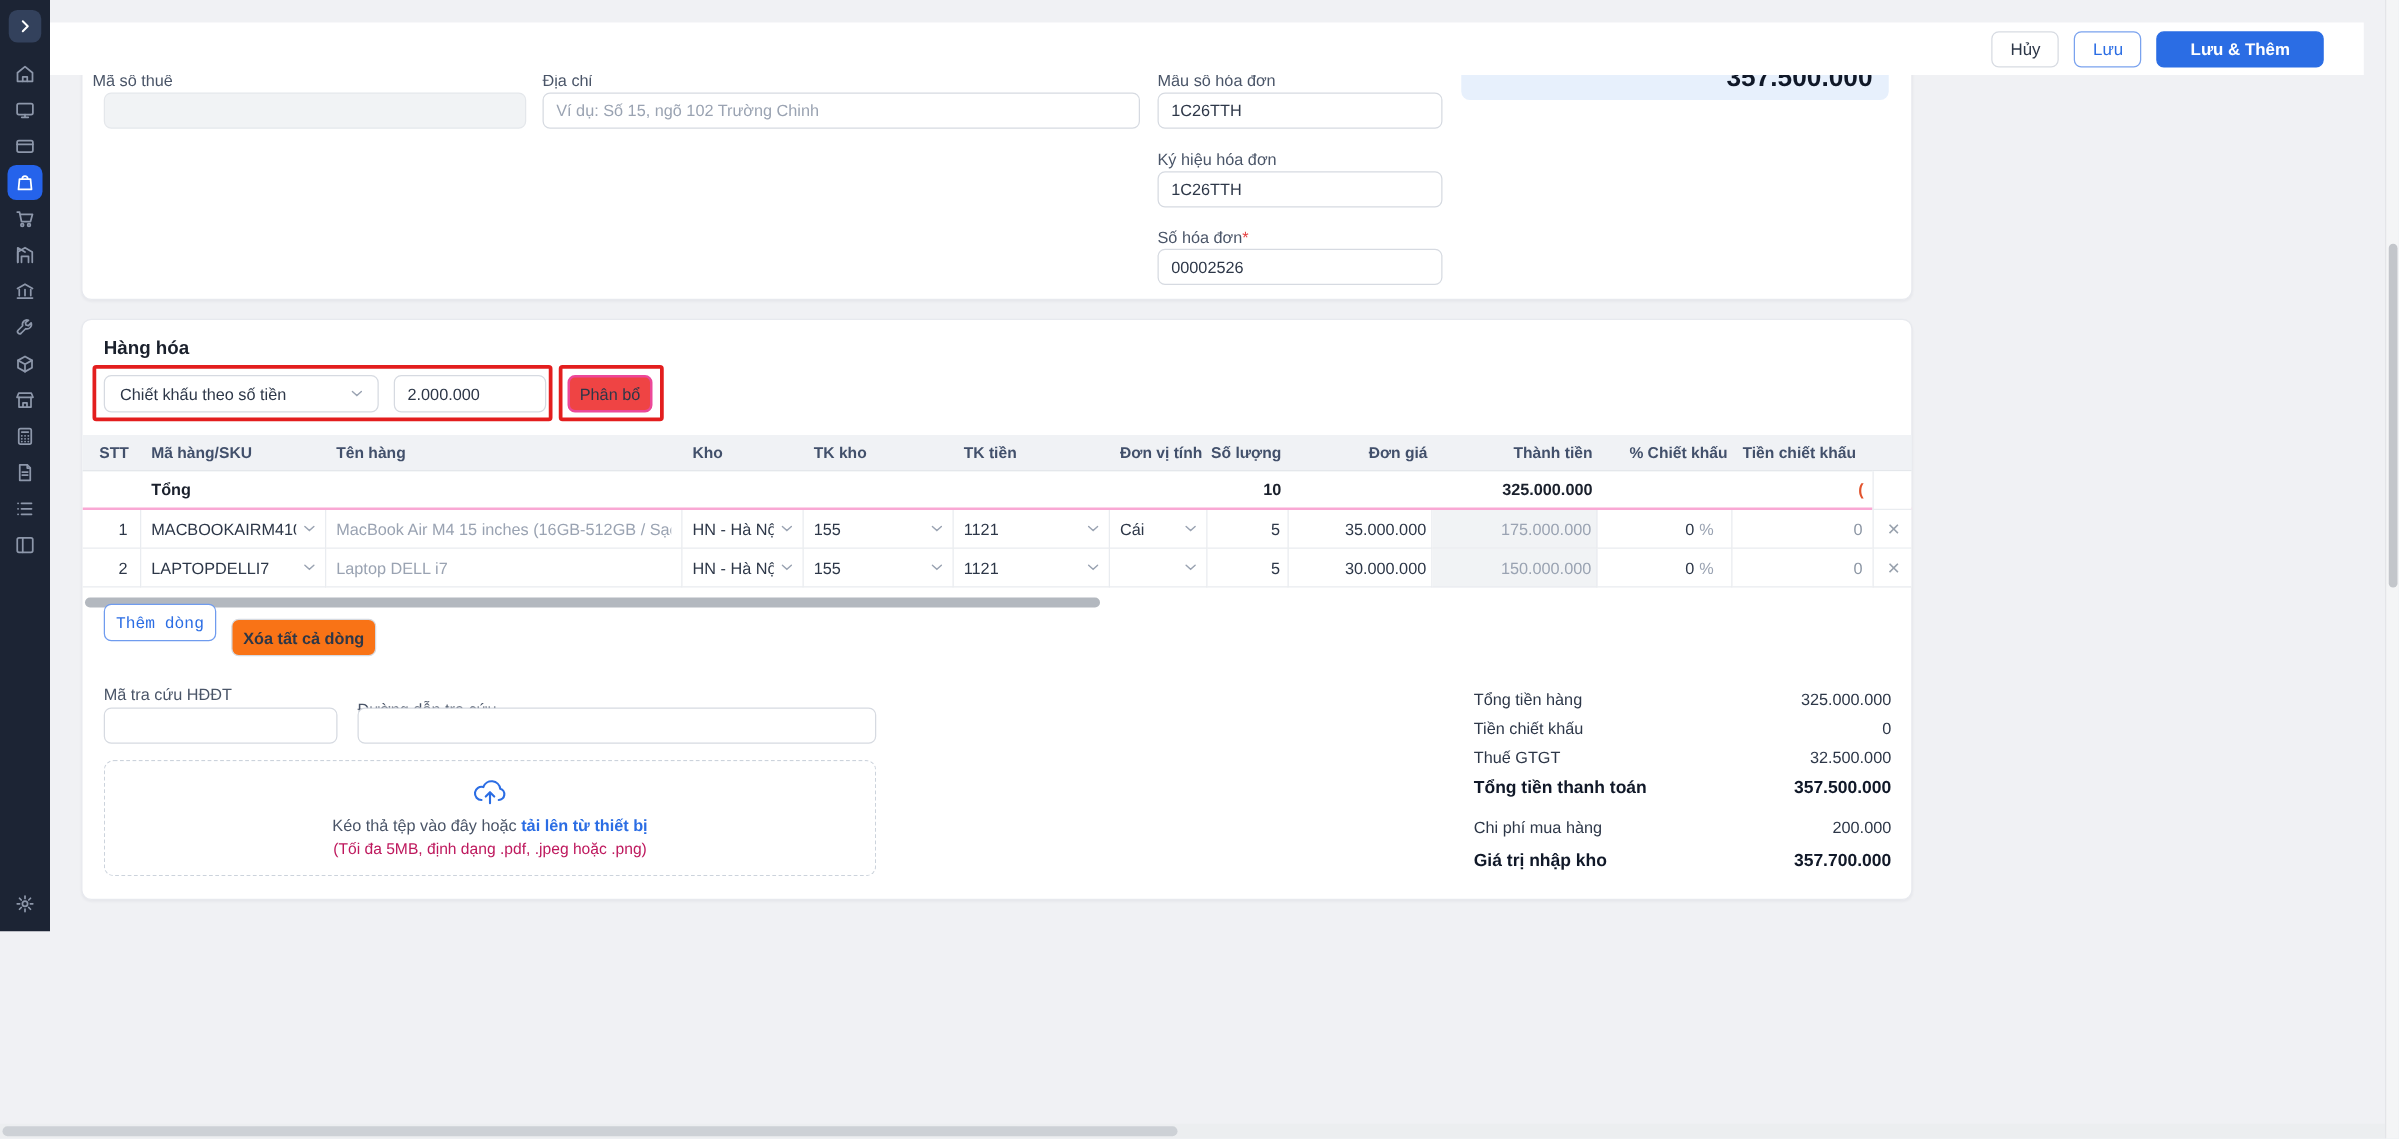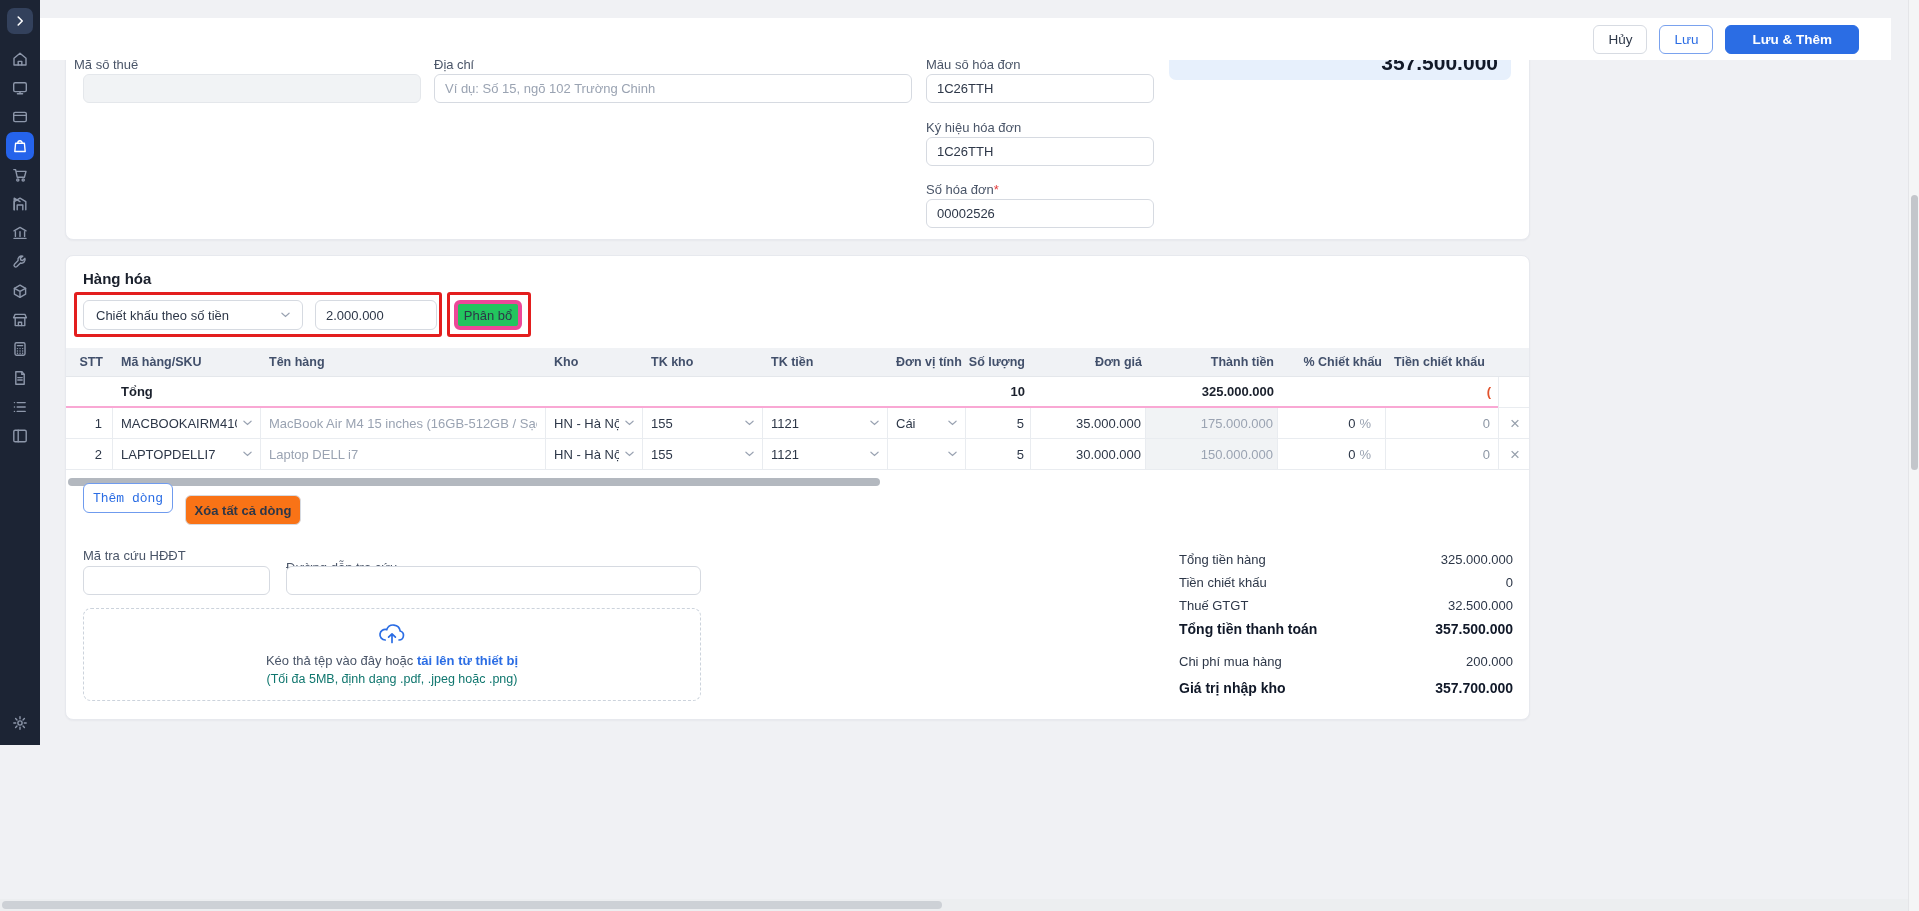--- a/index.html
+++ b/index.html
@@ -33,21 +33,21 @@
   .inp{position:absolute;height:29px;border:1px solid #d6dae1;border-radius:6px;background:#fff;font-size:13px;color:#2d3748;padding:0 10px;font-family:inherit;outline:none;}
   .inp:disabled{background:#f1f3f5;border-color:#e4e7eb;}
   .inp::placeholder{color:#9aa3b2;}
   .req{color:#e53e3e;}
   .total-box{position:absolute;left:1103px;top:0;width:342px;height:34px;background:#e7f0fc;border-radius:0 7px 7px 7px;display:flex;align-items:center;justify-content:flex-end;padding-right:13px;font-size:21px;font-weight:700;color:#101828;}
 
   .sec-title{position:absolute;left:17px;top:14px;font-size:15px;font-weight:700;color:#1a202c;}
   .select{position:absolute;height:30px;border:1px solid #d6dae1;border-radius:6px;background:#fff;display:flex;align-items:center;justify-content:space-between;padding:0 12px;cursor:pointer;color:#2d3748;white-space:nowrap;}
   .ctrl-select{left:17px;top:44px;width:220px;}
   .ctrl-amount{left:249px;top:44px;width:122px;height:30px;}
-  .ctrl-btn{position:absolute;left:388px;top:44px;width:68px;height:30px;border:4px solid #ec4899;border-radius:6px;background:#22c55e;color:#2d3748;font-size:13px;cursor:pointer;font-family:inherit;}
+  .ctrl-btn{position:absolute;left:388px;top:44px;width:68px;height:30px;border:2px solid #ec4899;border-radius:6px;background:#ef4444;color:#2d3748;font-size:13px;cursor:pointer;font-family:inherit;}
   .red-box{position:absolute;border:3px solid #e31e1e;border-radius:3px;z-index:4;pointer-events:none;}
   .rb1{left:8px;top:36px;width:368px;height:45px;}
   .rb2{left:381px;top:36px;width:84px;height:45px;}
 
   
   .tbl{position:absolute;left:0;top:92px;width:1465px;}
   .grid{display:grid;grid-template-columns:47px 148px 285px 97px 120px 125px 78px 65px 115px 132px 108px 145px;}
   .thead{height:29px;background:#f0f2f5;border-bottom:1px solid #e4e7eb;}
   .th{display:flex;align-items:center;font-size:12.5px;font-weight:700;color:#42506b;padding-left:8px;white-space:nowrap;overflow:hidden;}
   .th.num{justify-content:flex-end;padding:0 4px 0 0;}
@@ -80,21 +80,21 @@
   
   .add-row{position:absolute;left:17px;top:227px;width:90px;height:30px;border:1px solid #6f9bee;color:#2b6de4;background:#fff;border-radius:6px;font-size:13px;cursor:pointer;font-family:Liberation Mono, monospace;}
   .del-all{position:absolute;left:119px;top:239px;width:116px;height:30px;border:1px solid #d6dae1;color:#2d3748;background:#f97316;border-radius:6px;font-size:13px;cursor:pointer;font-family:inherit;font-weight:600;}
   .lk1-lbl{left:17px;top:292px;}
   .lk2-lbl{left:220px;top:304px;}
   .lk1{left:17px;top:310px;width:187px;}
   .lk2{left:220px;top:310px;width:415px;}
   .dropzone{position:absolute;left:17px;top:352px;width:618px;height:93px;border:1px dashed #ccd3dc;border-radius:8px;text-align:center;padding-top:12px;color:#4a5568;}
   .dz-line1{margin-top:5px;font-size:13px;}
   .dz-link{color:#2b6de4;cursor:pointer;font-weight:600;}
-  .dz-hint{margin-top:4px;font-size:12.5px;color:#0f766e;}
+  .dz-hint{margin-top:4px;font-size:12.5px;color:#be185d;}
 
   .srow{position:absolute;left:1113px;right:16px;display:flex;justify-content:space-between;align-items:center;font-size:13px;color:#2d3748;}
   .srow.bold{font-weight:700;font-size:14px;color:#101828;gap:45px;}
   .s0{top:296px}.s1{top:319px}.s2{top:342px}.s3{top:365px}.s4{top:398px}.s5{top:424px}
 
   
   .vscroll{position:absolute;right:0;top:0;width:11px;height:911px;background:#f4f5f6;border-left:1px solid #e4e5e8;z-index:8;}
   .vthumb{position:absolute;left:2px;top:195px;width:7px;height:275px;background:#c3c6cb;border-radius:4px;}
   .hscroll-page{position:absolute;left:0;bottom:0;height:12px;width:1908px;background:#eceef0;z-index:7;}
   .hpthumb{position:absolute;left:2px;top:2px;width:940px;height:8px;background:#cdd1d6;border-radius:4px;}

